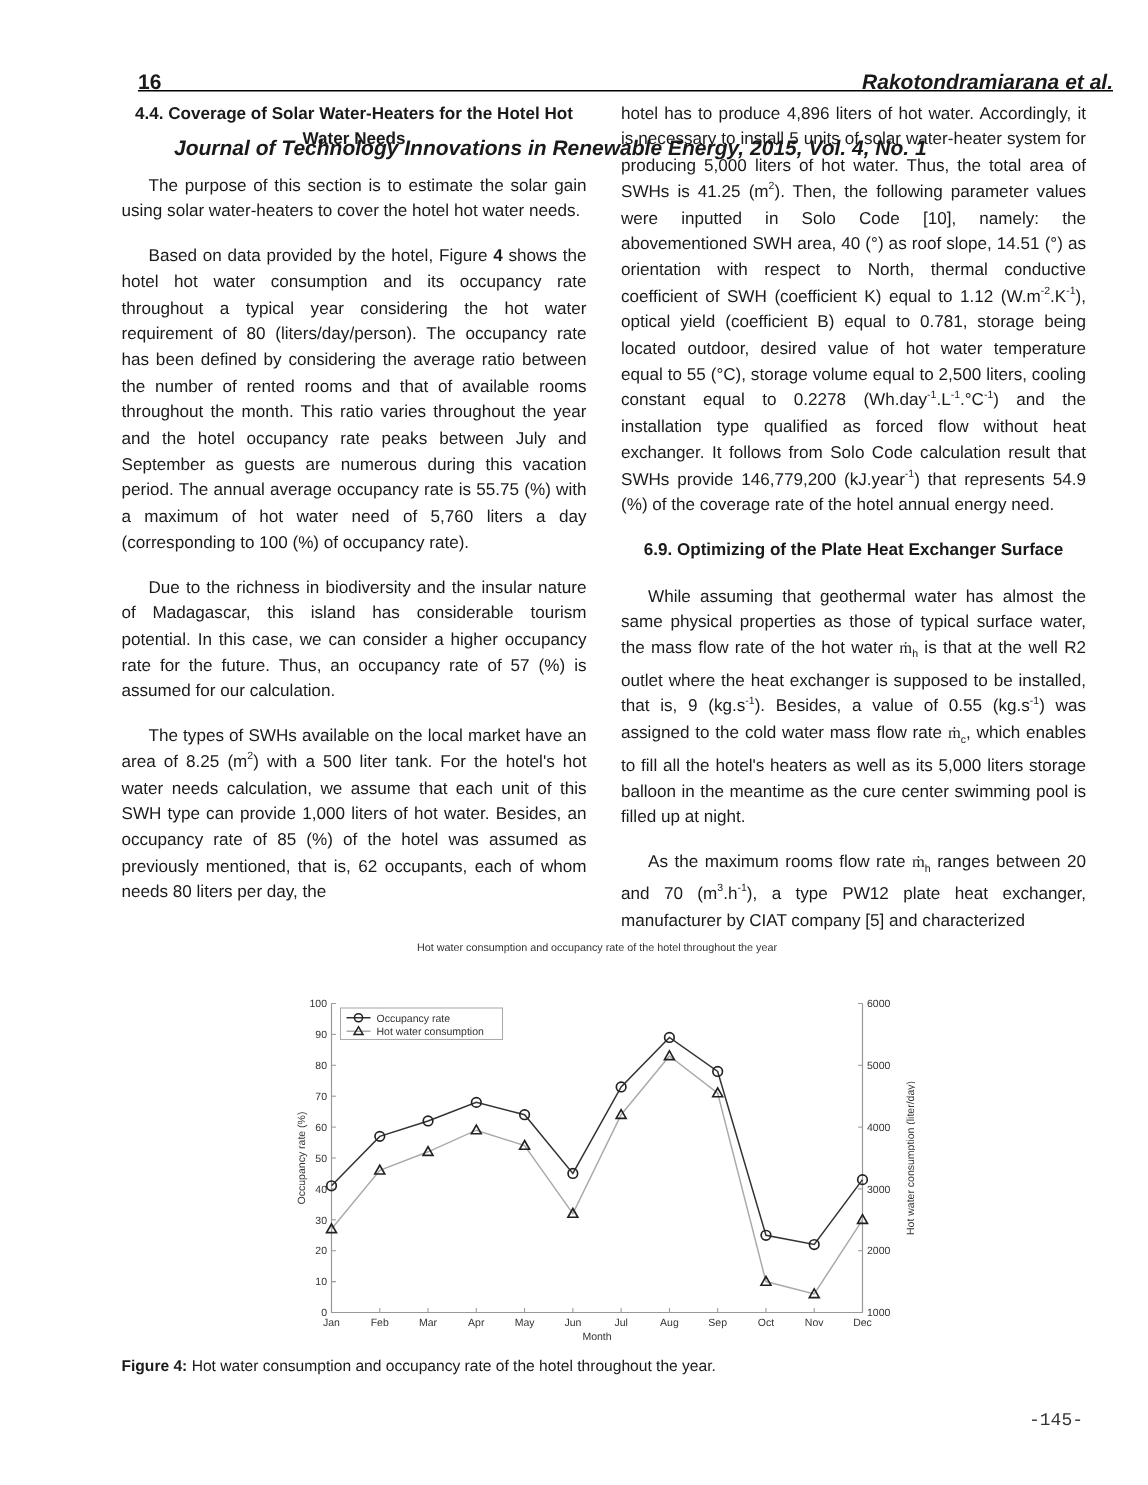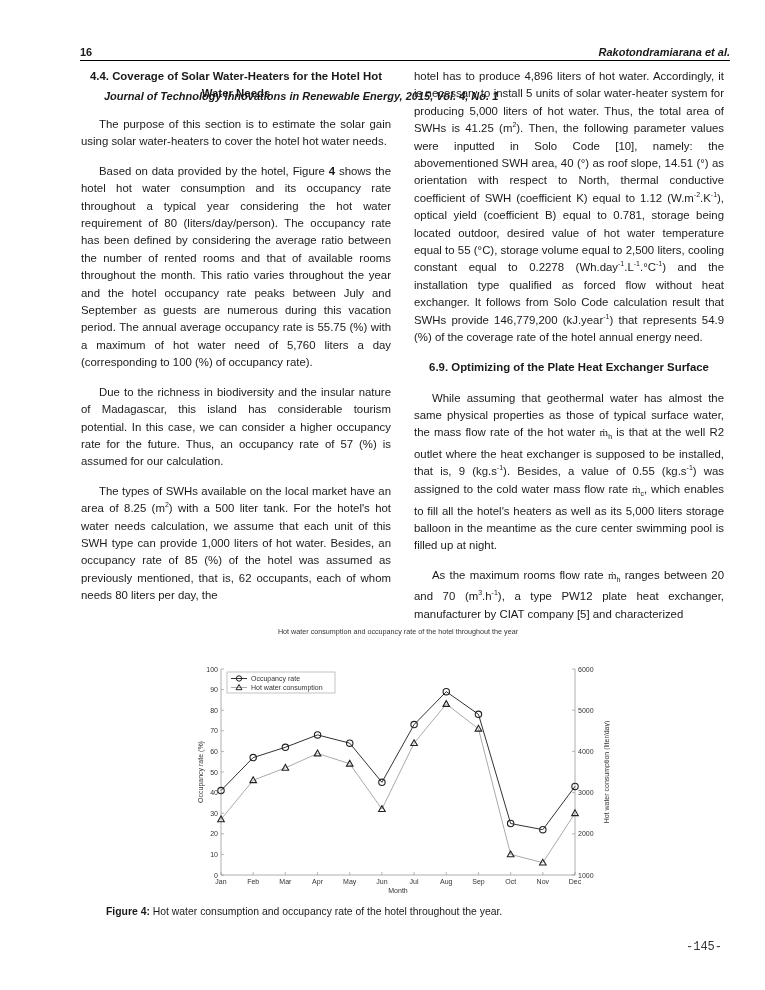--- a/index.html
+++ b/index.html
@@ -1,33 +1,33 @@
 <!DOCTYPE html>
 <html><head>
 <meta charset="utf-8">
 <style>
   html, body { margin:0; padding:0; background:#ffffff; }
   body { width:765px; height:990px; position:relative; overflow:hidden; color:#1a1a1a;
          font-family:"Liberation Sans", sans-serif; }
-  .header { position:absolute; left:80px; top:44px; width:650px; height:16px; font-size:11px; font-weight:bold; }
+  .header { position:absolute; left:92px; top:44px; width:650px; height:16px; font-size:14px; font-weight:bold; }
   .header .pg { position:absolute; left:0; top:2px; }
   .header .jr { position:absolute; left:24px; top:2px; font-style:italic;margin-top:44px; }
   .header .au { position:absolute; right:0; top:2px; font-style:italic; }
   .header .rule { position:absolute; left:0; right:0; top:16px; border-top:1px solid #000; }
   .col { position:absolute; top:68px; width:310px; font-size:11.4px; line-height:17.4px; text-align:justify; }
   .col.left { left:81px; }
   .col.right { left:414px; }
   .col h3 { font-size:11.4px; font-weight:bold; margin:0 0 14px 0; line-height:17px; text-align:center; }
   .col p { margin:0 0 12px 0; text-indent:18px; }
   .col p.noind { text-indent:0; }
   sup { font-size:7px; vertical-align:super; line-height:0; }
   .mdot { font-family:"Liberation Serif", serif; font-size:11px; }
   .figure { position:absolute; left:190px; top:624px; width:420px; height:275px; }
   .caption { position:absolute; left:81px; top:906px; font-size:10.4px; }
-  .caption b { font-weight:bold;margin-left:25px; }
+  .caption b { font-weight:bold; }
   .folio { position:absolute; right:43px; top:940px; font-family:Liberation Mono, monospace; font-size:12px; color:#333; }
 </style>
 </head>
 <body>
 
 <div class="header">
   <span class="pg">16</span>
   <span class="jr">Journal of Technology Innovations in Renewable Energy, 2015, Vol. 4, No. 1</span>
   <span class="au">Rakotondramiarana et al.</span>
   <div class="rule"></div>

